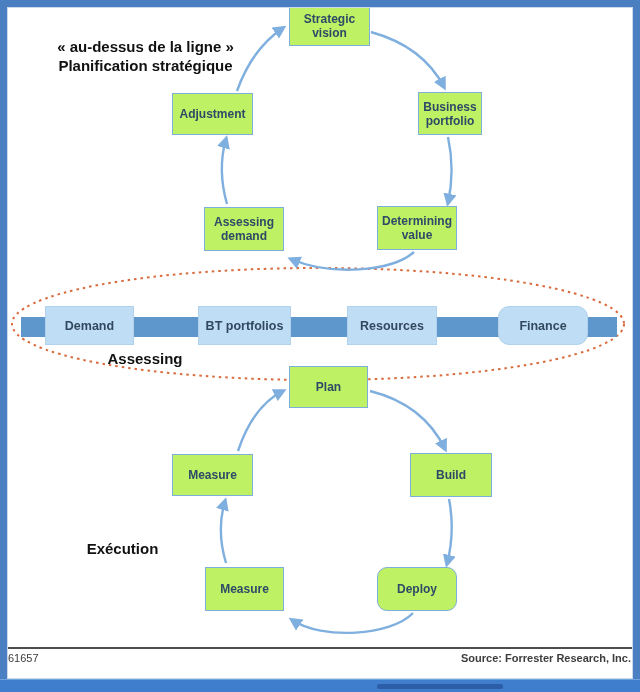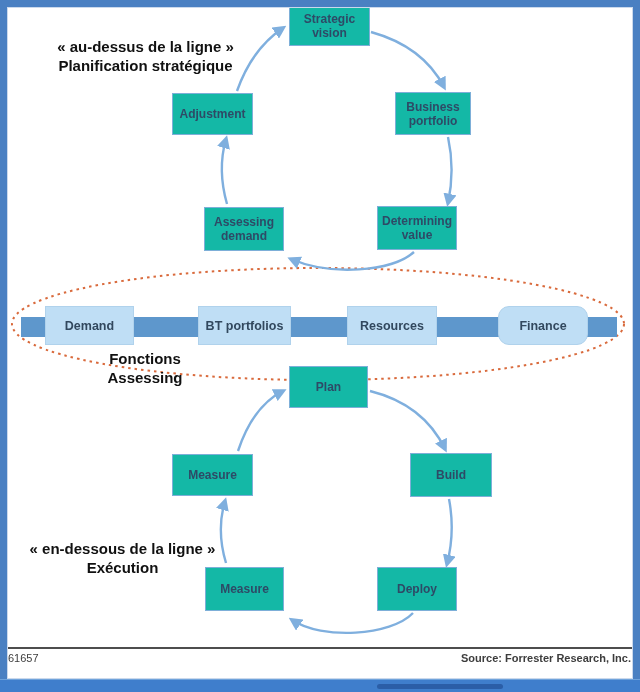--- a/index.html
+++ b/index.html
@@ -23,32 +23,32 @@
   }
   .scrollbar-thumb{
     position:absolute;left:377px;top:4px;width:126px;height:5px;
     background:#2B5EA7;border-radius:3px;
   }
   
   svg.layer{position:absolute;left:0;top:0;z-index:1;}
   
   .node{
     position:absolute;z-index:2;display:flex;align-items:center;justify-content:center;
-    background:#14b8a6;border:1px solid #7DAFD8;box-sizing:border-box;
+    background:#bef264;border:1px solid #7DAFD8;box-sizing:border-box;
     color:#2E4A66;font-size:12px;font-weight:600;text-align:center;line-height:14px;
     white-space:pre-line;
   }
   .n-sv{left:289px;top:6px;width:81px;height:40px;}
-  .n-bp{left:395px;top:92px;width:76px;height:43px;}
+  .n-bp{left:418px;top:92px;width:64px;height:43px;}
   .n-dv{left:377px;top:206px;width:80px;height:44px;}
   .n-ad{left:204px;top:207px;width:80px;height:44px;}
   .n-aj{left:172px;top:93px;width:81px;height:42px;}
   .n-pl{left:289px;top:366px;width:79px;height:42px;}
   .n-bu{left:410px;top:453px;width:82px;height:44px;}
-  .n-de{left:377px;top:567px;width:80px;height:44px;}
+  .n-de{left:377px;top:567px;width:80px;height:44px;border-radius:10px;}
   .n-me{left:205px;top:567px;width:79px;height:44px;}
   .n-adj{left:172px;top:454px;width:81px;height:42px;}
   
   .band-bar{
     position:absolute;left:21px;top:317px;width:596px;height:20px;
     background:#5E97CC;z-index:1;
   }
   .band-box{
     position:absolute;top:306px;height:39px;z-index:2;
     display:flex;align-items:center;justify-content:center;
@@ -153,25 +153,23 @@
 </div>
 <div class="node n-adj">
   <span>Measure</span>
 </div>
 
 <div class="annot a-above">
   <div>« au-dessus de la ligne »</div>
   <div>Planification stratégique</div>
 </div>
 <div class="annot a-common">
-  <div>Fonctions</div>
   <div>Assessing</div>
 </div>
 <div class="annot a-below">
-  <div>« en-dessous de la ligne »</div>
   <div>Exécution</div>
 </div>
 
 <div class="footer-line"></div>
 <div class="footer-num">61657</div>
 <div class="footer-src">Source: Forrester Research, Inc.</div>
 
 <div class="inner-edge"></div>
 <div class="frame-border"></div>
 <div class="scrollbar">

